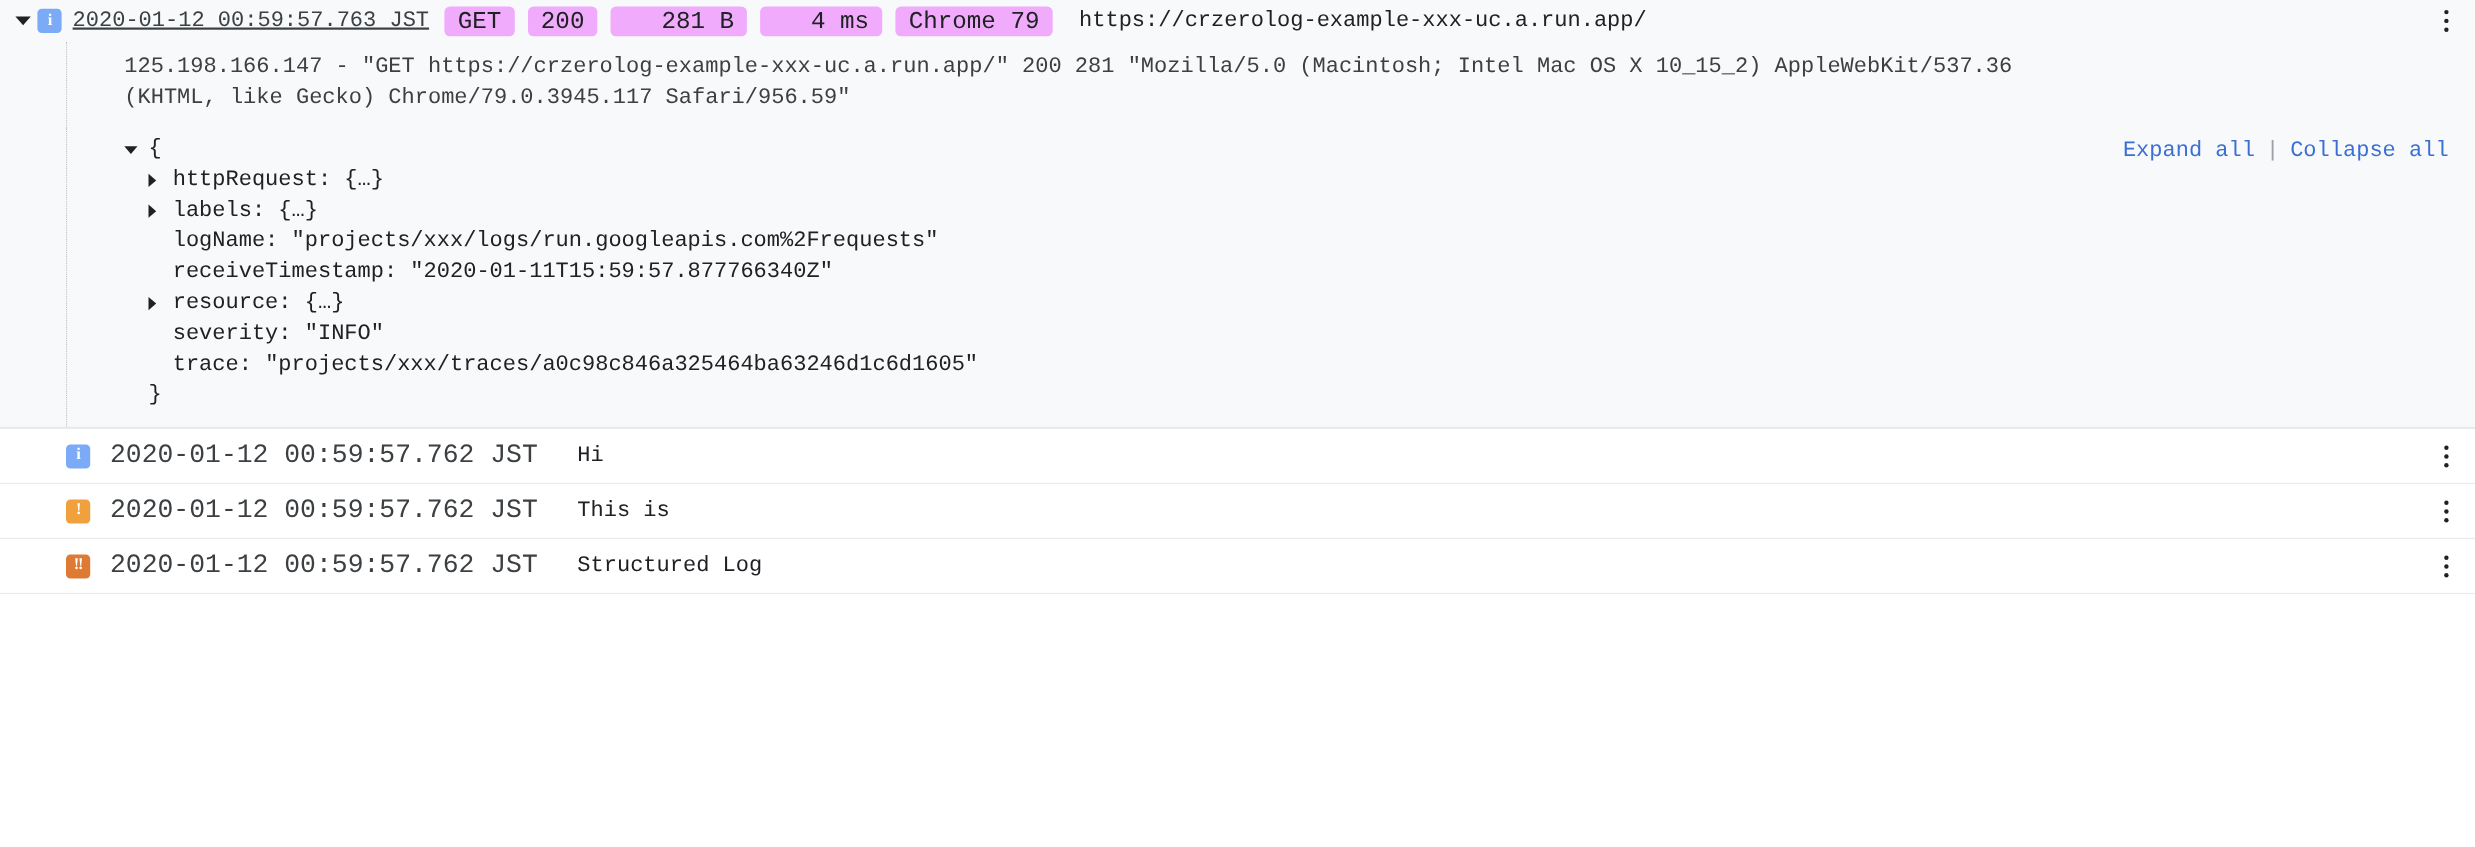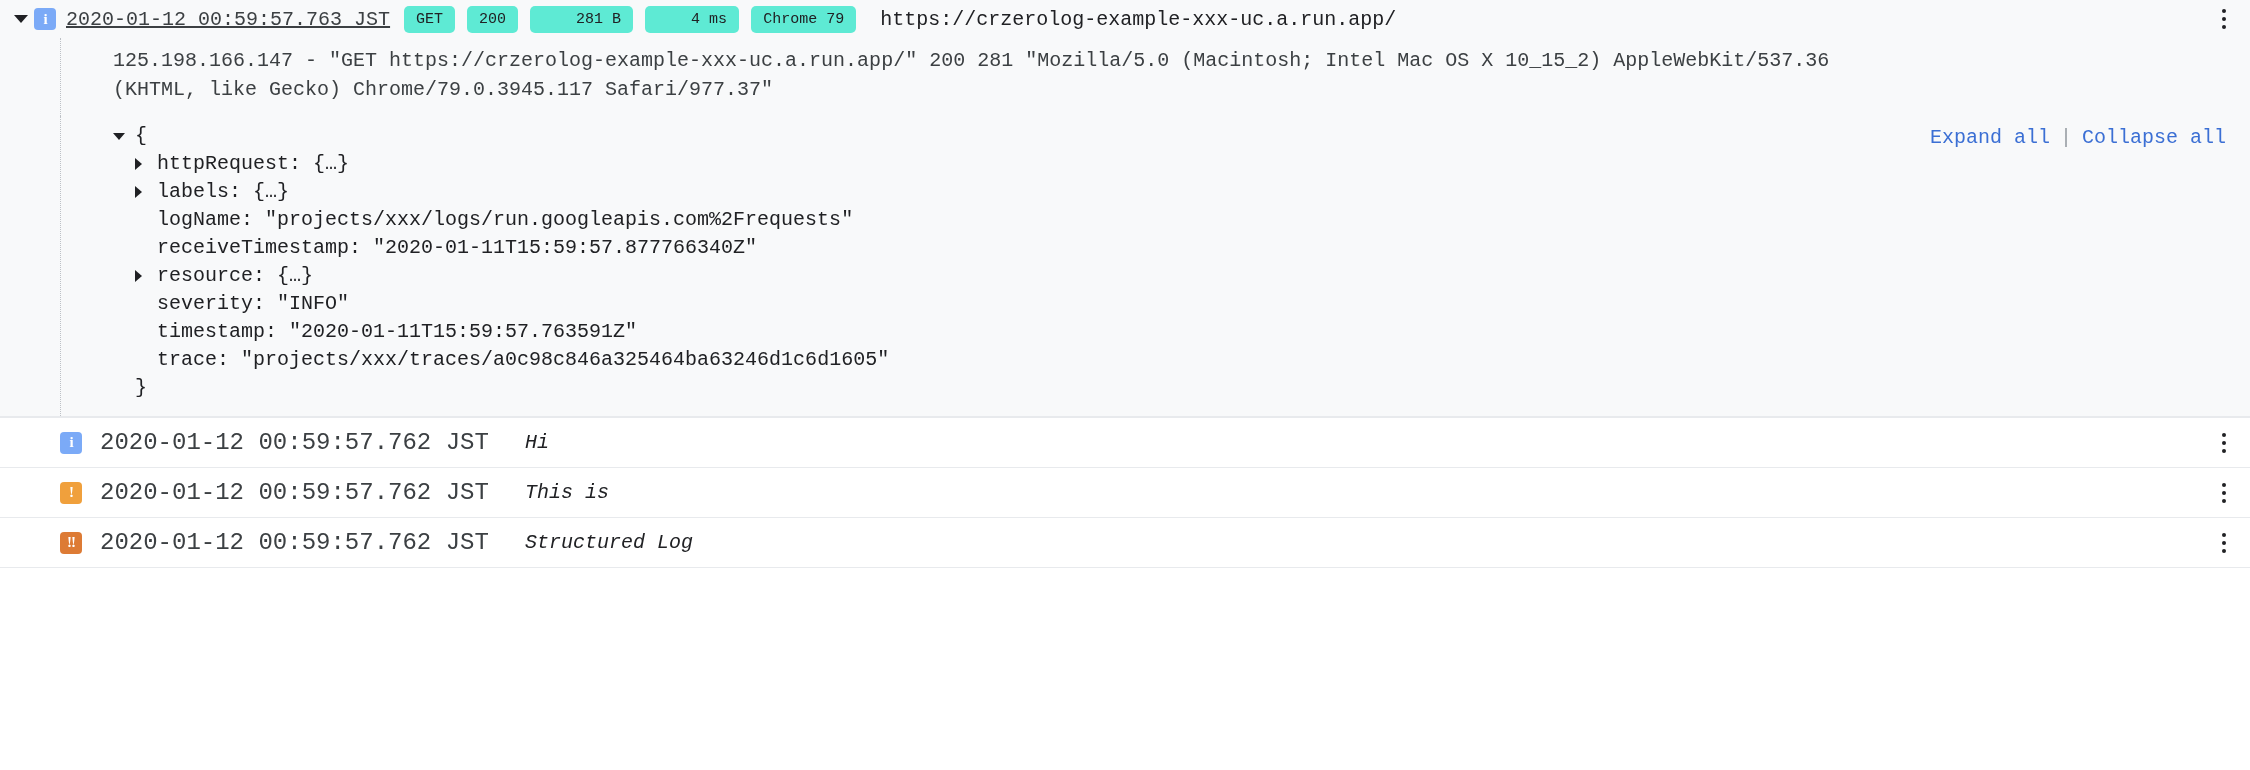--- a/index.html
+++ b/index.html
@@ -78,23 +78,23 @@
   .timestamp {
     font-size: 20px;
     color: #3c4043;
     letter-spacing: 0px;
     white-space: nowrap;
     margin-right: 14px;
     text-decoration: underline;
   }
 
   .chip {
-    background: #5eead4;
+    background: #f0abfc;
     border-radius: 5px;
-    font-size: 15px;
+    font-size: 22px;
     color: #202124;
     height: 27px;
     display: flex;
     align-items: center;
     margin-right: 12px;
     white-space: nowrap;
   }
   .chip-method  { padding: 0 12px; }
   .chip-status  { padding: 0 12px; }
   .chip-size    { padding: 0 12px 0 46px; justify-content: flex-end; }
@@ -227,21 +227,20 @@
     font-size: 24px;
     color: #3c4043;
     margin-left: 18px;
     white-space: nowrap;
   }
   .log-row .msg {
     font-size: 20px;
     color: #202124;
     margin-left: 36px;
     white-space: nowrap;
-    font-style: italic;
   }
 </style>
 </head>
 <body>
 
 <div class="viewer">
 
   <div class="entry-expanded">
 
     <div class="summary-row">
@@ -265,21 +264,21 @@
 
       <div class="kebab">
         <span></span>
         <span></span>
         <span></span>
       </div>
     </div>
 
     <div class="payload-block">
       <div class="payload-line">125.198.166.147 - "GET https://crzerolog-example-xxx-uc.a.run.app/" 200 281 "Mozilla/5.0 (Macintosh; Intel Mac OS X 10_15_2) AppleWebKit/537.36</div>
-      <div class="payload-line">(KHTML, like Gecko) Chrome/79.0.3945.117 Safari/977.37"</div>
+      <div class="payload-line">(KHTML, like Gecko) Chrome/79.0.3945.117 Safari/956.59"</div>
     </div>
 
     <div class="json-area">
 
       <div class="tree-actions">
         <a>Expand all</a>
         <span class="divider">|</span>
         <a>Collapse all</a>
       </div>
 
@@ -332,26 +331,20 @@
         <span class="jval">{…}</span>
       </div>
 
       <div class="jline indent2">
         <div class="arrow-slot"></div>
         <span class="jkey">severity:</span>
         <span>&nbsp;</span>
         <span class="jval">"INFO"</span>
       </div>
 
-      <div class="jline indent2">
-        <div class="arrow-slot"></div>
-        <span class="jkey">timestamp:</span>
-        <span>&nbsp;</span>
-        <span class="jval">"2020-01-11T15:59:57.763591Z"</span>
-      </div>
 
       <div class="jline indent2">
         <div class="arrow-slot"></div>
         <span class="jkey">trace:</span>
         <span>&nbsp;</span>
         <span class="jval">"projects/xxx/traces/a0c98c846a325464ba63246d1c6d1605"</span>
       </div>
 
       <div class="jline indent1">
         <div class="arrow-slot"></div>

